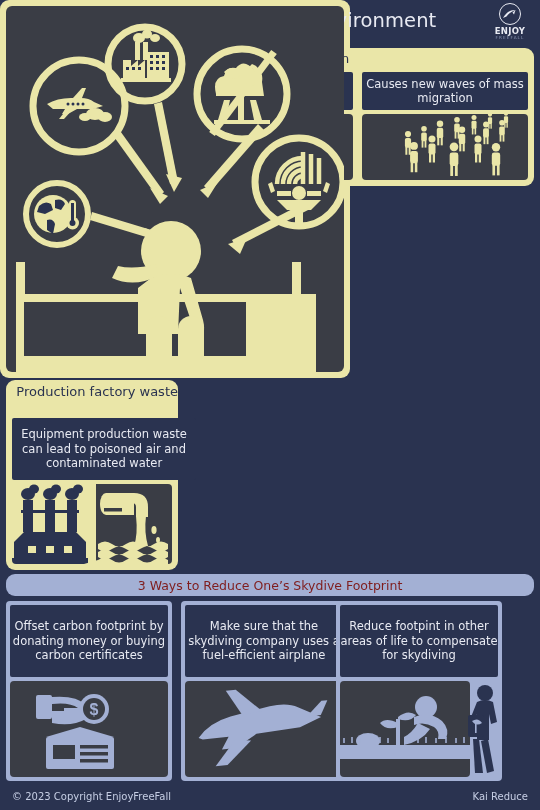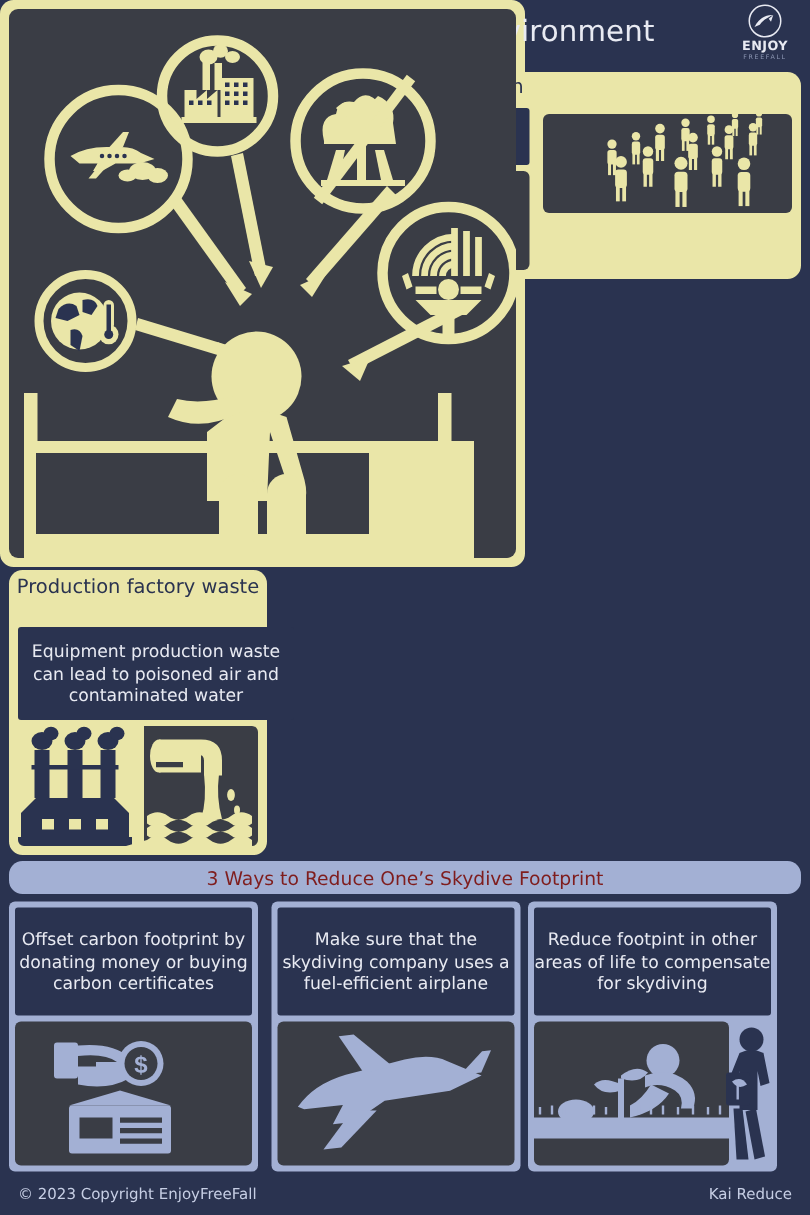--- a/index.html
+++ b/index.html
@@ -66,21 +66,21 @@
   
   #card-noise { left: 6px; top: 192px; width: 172px; height: 182px; }
   #card-noise .section-title { top: 5px; font-size: 13px; }
   #card-noise .caption-box {
     position: absolute; left: 6px; top: 24px; width: 160px; height: 56px; font-size: 11.5px;
   }
   #card-noise .illus { position: absolute; left: 6px; top: 84px; width: 160px; height: 92px; }
 
   
   #card-factory { left: 6px; top: 380px; width: 172px; height: 190px; }
-  #card-factory .section-title { top: 5px; font-size: 13px; }
+  #card-factory .section-title { top: 5px; font-size: 13px; text-align: right; }
   #card-factory .caption-box {
     position: absolute; left: 6px; top: 38px; width: 184px; height: 62px; font-size: 11.5px;
   }
   #card-factory .illus {
     position: absolute; left: 6px; top: 104px; width: 160px; height: 80px; background: transparent;
   }
 
   
   #card-main { left: 184px; top: 192px; width: 350px; height: 378px; background: #EAE6A8; border-radius: 9px; }
   #card-main .inner { position: absolute; left: 6px; top: 6px; width: 338px; height: 366px; background: #3A3D45; border-radius: 6px; overflow: hidden; }
@@ -91,21 +91,21 @@
     background: #A3B0D4; border-radius: 9px;
     display: flex; align-items: center; justify-content: center;
     color: #7f1d1d; font-size: 12.5px;
   }
   .way-card {
     position: absolute; top: 601px; width: 166px; height: 180px;
     background: #A3B0D4; border-radius: 4px;
   }
   #way-0 { left: 6px; }
   #way-1 { left: 181px; }
-  #way-2 { left: 352px; }
+  #way-2 { left: 336px; }
   .way-card .caption-box {
     position: absolute; left: 4px; top: 4px; width: 158px; height: 72px;
     font-size: 11.5px; background: #2A3350; color: #E8EAF2; border-radius: 2px;
   }
   .way-card .illus {
     position: absolute; left: 4px; top: 80px; width: 158px; height: 96px; background: #3A3D45;
   }
   #way-2 .illus { width: 130px; }
 
   
@@ -185,20 +185,21 @@
               <line x1="66" y1="54" x2="61" y2="62"></line>
             <line x1="80" y1="56" x2="75" y2="64"></line>
               <line x1="94" y1="54" x2="89" y2="62"></line>
             <line x1="108" y1="56" x2="103" y2="64"></line>
           </g>
         </svg>
       </div>
     </div>
 
     <div class="emi-cell" id="emi-2">
+      <div class="caption-box">Causes new waves of mass migration</div>
       <div class="illus">
         <svg viewBox="0 0 166 66" width="166" height="66">
           <g class="cr">
             <g transform="translate(128,6) scale(0.30)">
                 <circle cx="0" cy="-18" r="7"></circle>
                 <rect x="-7" y="-9" width="14" height="22" rx="4"></rect>
                 <rect x="-6" y="11" width="4.5" height="18"></rect>
                 <rect x="1.5" y="11" width="4.5" height="18"></rect>
               </g>
             <g transform="translate(144,5) scale(0.30)">

